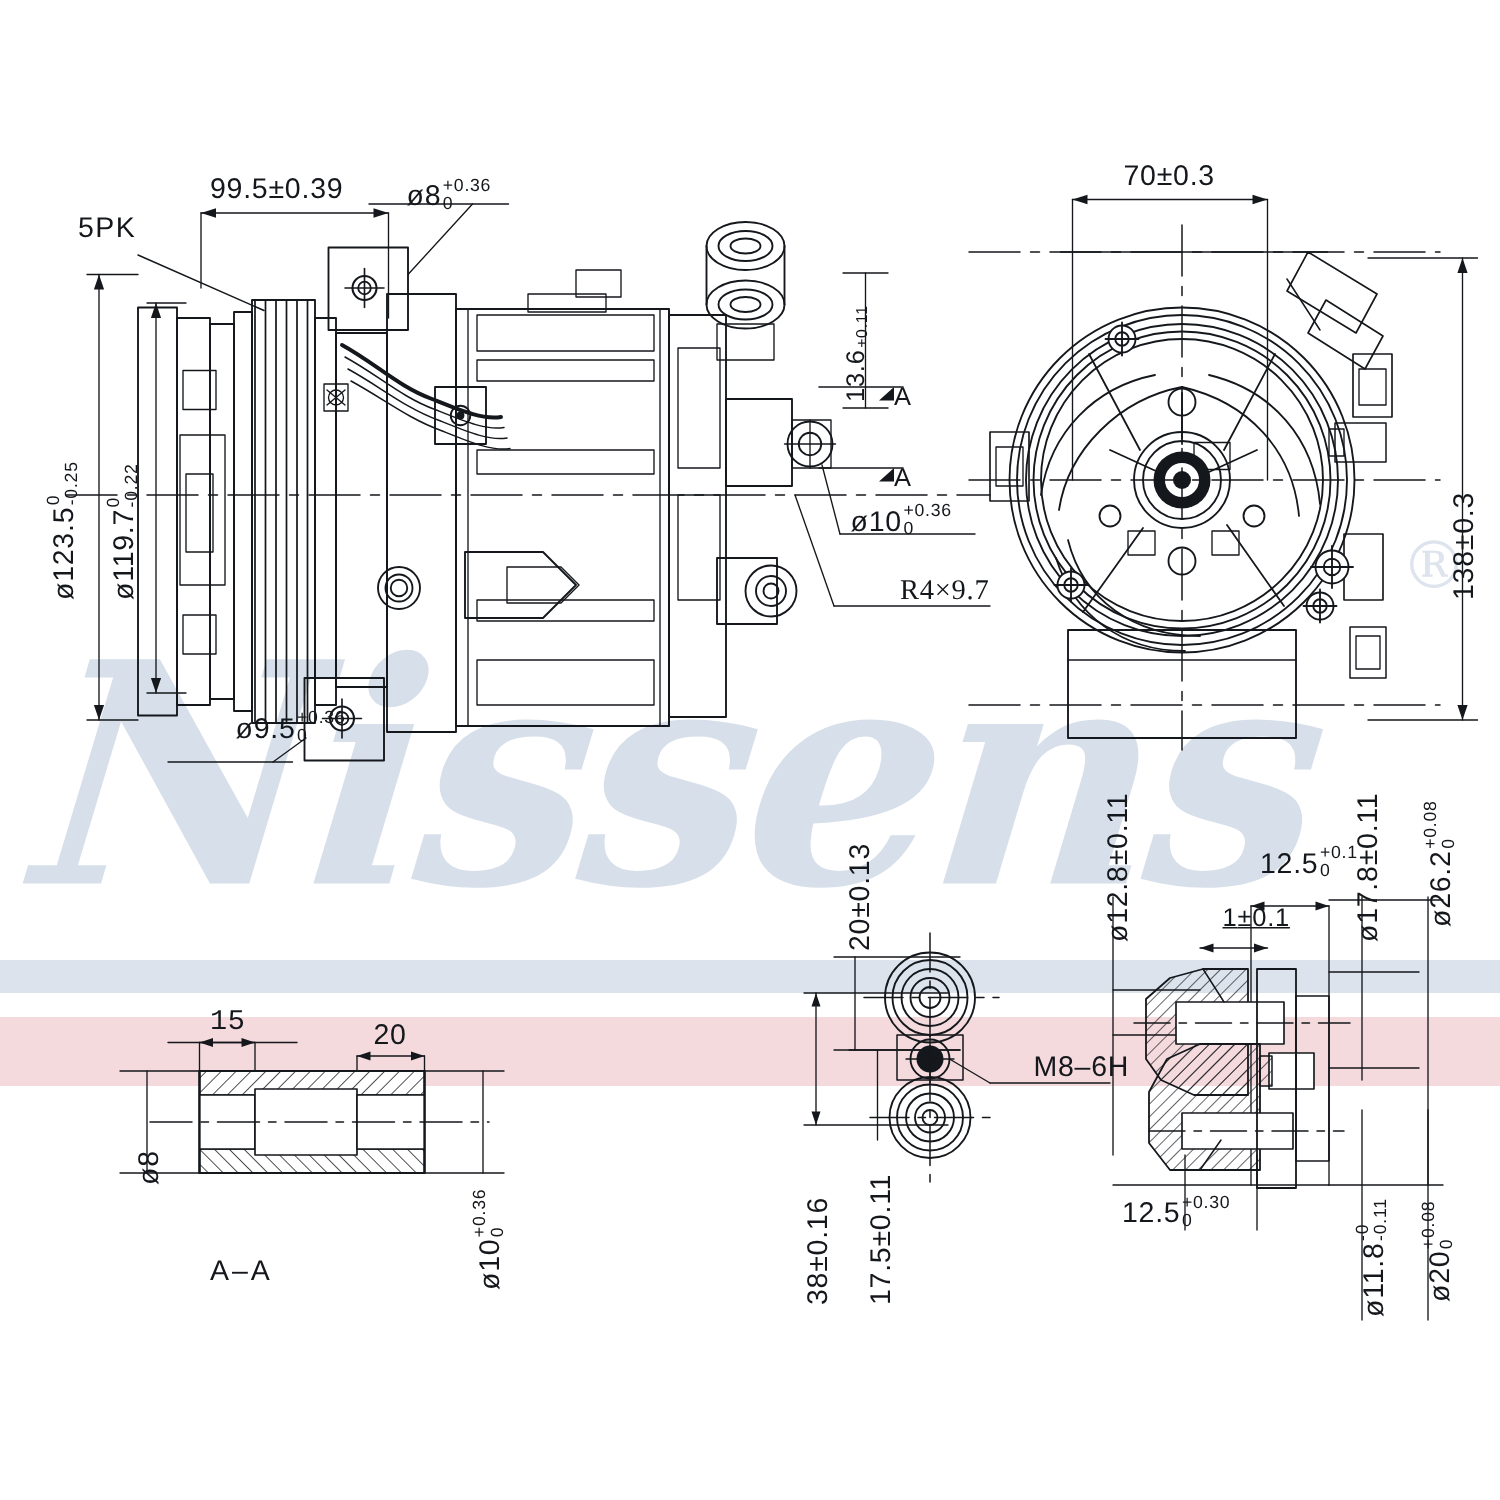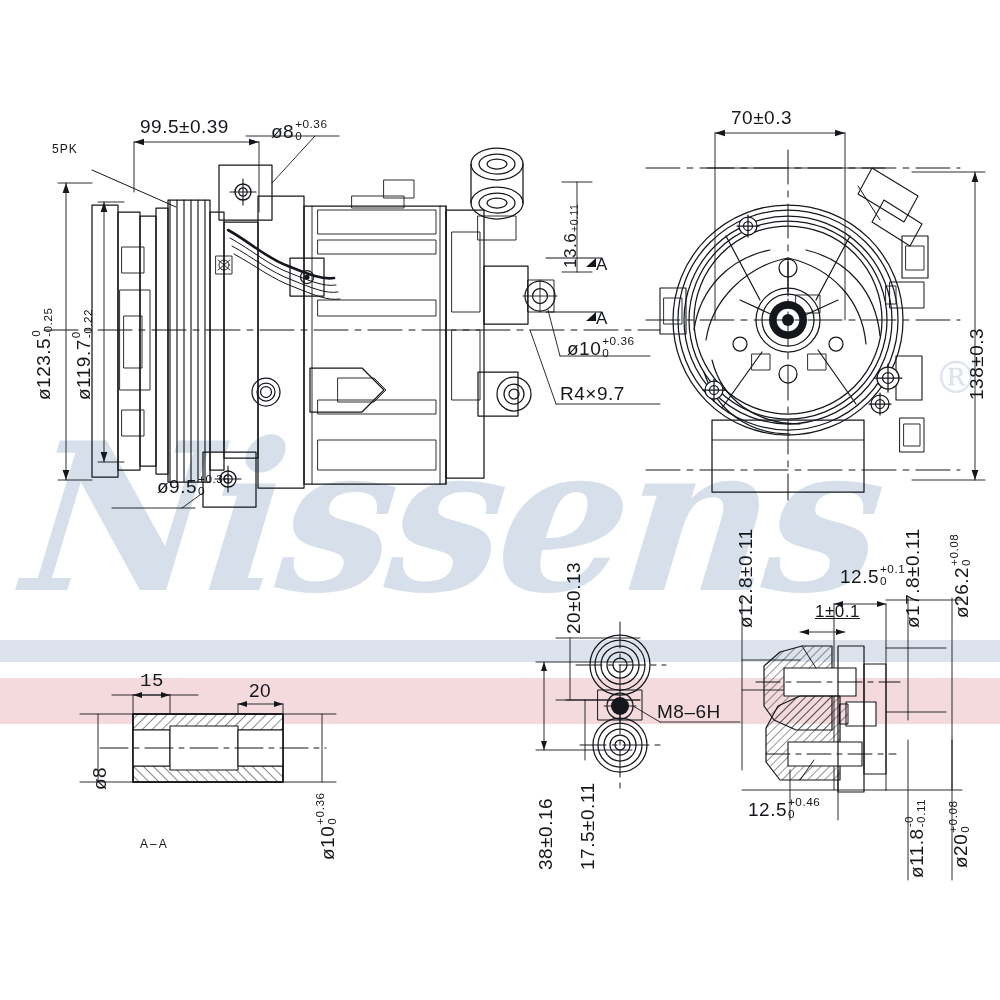--- a/index.html
+++ b/index.html
@@ -43,21 +43,21 @@
     display:inline-block;
     vertical-align:-0.18em;
     font-size:0.62em;
     line-height:1.02;
     text-align:left;
     margin-left:1px;
   }
   .dim .tol b{display:block;font-weight:400;}
   .rot{transform-origin:0 0;}
   .r90{transform:rotate(-90deg);}
-  .lbl{position:absolute;font-size:12px;color:#14171b;letter-spacing:1px;}
+  .lbl{position:absolute;font-size:19px;color:#14171b;letter-spacing:1px;}
 </style>
 </head>
 <body>
 
 <div id="sheet">
 
   <div class="band band-blue" style="top:640px;height:22px;"></div>
   <div class="band band-pink" style="top:678px;height:46px;"></div>
 
   <div class="wm wm-main">Nissens</div>
@@ -526,23 +526,23 @@
     <span>13.6</span><span class="tol"><b>+0.11</b></span>
   </div>
 
   <div class="lbl" style="left:596px;top:255px;font-size:17px;">A</div>
   <div class="lbl" style="left:596px;top:309px;font-size:17px;">A</div>
 
   <div class="dim" style="left:567px;top:335px;">
     <span>ø</span><span>10</span><span class="tol"><b>+0.36</b><b>0</b></span>
   </div>
 
-  <div class="dim" style="left:560px;top:384px;">R4×9.7</div>
-
-  <div class="dim" style="left:731px;top:108px;">
+  <div class="dim" style="left:600px;top:384px;font-family:Liberation Serif, serif;">R4×9.7</div>
+
+  <div class="dim" style="left:749px;top:108px;">
     <span>70</span><span>±0.3</span>
   </div>
 
   <div class="dim rot r90" style="left:967px;top:400px;">
     <span>138</span><span>±0.3</span>
   </div>
 
   <div class="dim" style="left:140px;top:672px;font-family:Liberation Mono, monospace;">15</div>
 
   <div class="dim" style="left:249px;top:681px;">20</div>
@@ -554,21 +554,21 @@
   <div class="dim rot r90" style="left:314px;top:860px;">
     <span>ø</span><span>10</span><span class="tol"><b>+0.36</b><b>0</b></span>
   </div>
 
   <div class="lbl" style="left:140px;top:806px;letter-spacing:2px;margin-top:31px;">A–A</div>
 
   <div class="dim rot r90" style="left:564px;top:634px;">
     <span>20</span><span>±0.13</span>
   </div>
 
-  <div class="dim" style="left:657px;top:702px;">M8–6H</div>
+  <div class="dim" style="left:689px;top:702px;">M8–6H</div>
 
   <div class="dim rot r90" style="left:536px;top:870px;">
     <span>38</span><span>±0.16</span>
   </div>
 
   <div class="dim rot r90" style="left:578px;top:870px;">
     <span>17.5</span><span>±0.11</span>
   </div>
 
   <div class="dim rot r90" style="left:736px;top:628px;">
@@ -585,21 +585,21 @@
 
   <div class="dim rot r90" style="left:903px;top:628px;">
     <span>ø</span><span>17.8</span><span>±0.11</span>
   </div>
 
   <div class="dim rot r90" style="left:948px;top:618px;">
     <span>ø</span><span>26.2</span><span class="tol"><b>+0.08</b><b>0</b></span>
   </div>
 
   <div class="dim" style="left:748px;top:796px;">
-    <span>12.5</span><span class="tol"><b>+0.46</b><b>0</b></span>
+    <span>12.5</span><span class="tol"><b>+0.30</b><b>0</b></span>
   </div>
 
   <div class="dim rot r90" style="left:903px;top:878px;">
     <span>ø</span><span>11.8</span><span class="tol"><b>-0</b><b>-0.11</b></span>
   </div>
 
   <div class="dim rot r90" style="left:947px;top:868px;">
     <span>ø</span><span>20</span><span class="tol"><b>+0.08</b><b>0</b></span>
   </div>
 

